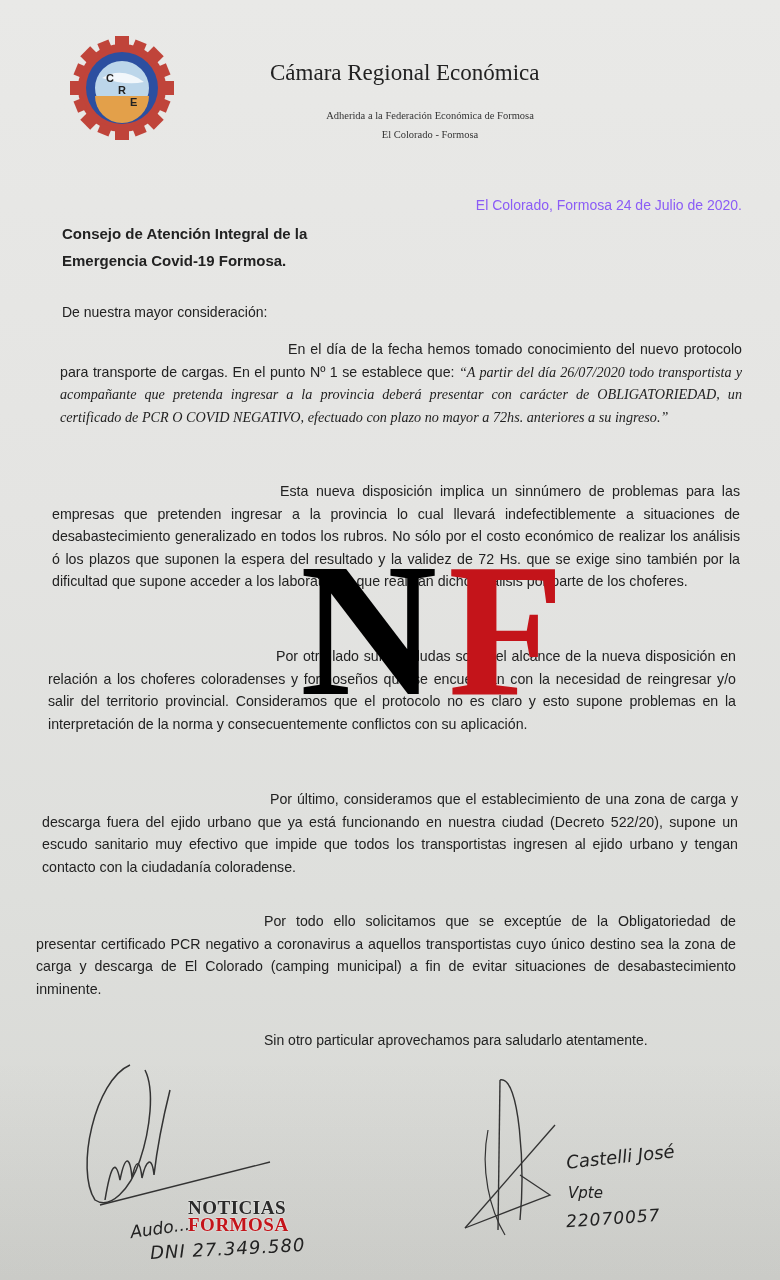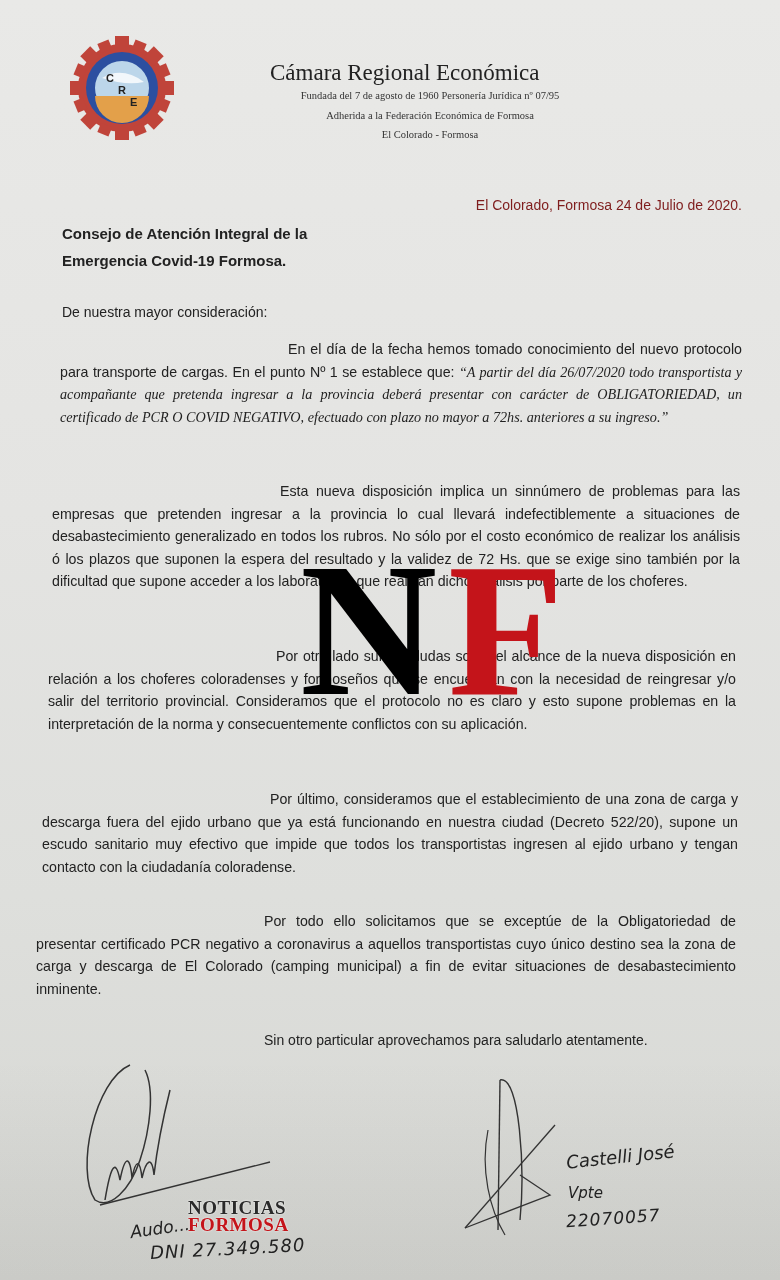--- a/index.html
+++ b/index.html
@@ -9,21 +9,21 @@
     font-family: "Liberation Sans", sans-serif; color:#1b1b1b;
   }
   .page { position:absolute; inset:0; }
   .shade { position:absolute; left:0; right:0; bottom:0; height:220px;
     background: linear-gradient(180deg, rgba(0,0,0,0) 0%, rgba(60,60,55,0.08) 100%); }
   .logo { position:absolute; left:68px; top:36px; width:108px; height:104px; }
   .hdr-title { position:absolute; left:270px; top:44px; width:320px;
     font-family:"Liberation Serif", serif; font-size:23px; color:#222;margin-top:16px; }
   .hdr-sub { position:absolute; left:240px; width:380px; text-align:center;
     font-family:"Liberation Serif", serif; font-size:10.5px; color:#333; }
-  .date { position:absolute; right:38px; top:197px; font-size:14px; color:#7f1d1d; }
+  .date { position:absolute; right:38px; top:197px; font-size:14px; color:#8b5cf6; }
   .addressee { position:absolute; left:62px; top:220px; font-size:15px; font-weight:bold; line-height:27px; color:#222; }
   .salutation { position:absolute; left:62px; top:304px; font-size:14px; color:#222;text-align:right; }
   .para { position:absolute; font-size:14.2px; line-height:22.5px; color:#222; text-align:justify; text-align-last:left; }
   .para .indent { display:inline-block; width:228px; }
   .closing { position:absolute; left:264px; top:1032px; font-size:14px; color:#222; }
   .wm-n { position:absolute; left:300px; top:540px; font-family:"Liberation Serif", serif; font-weight:bold; font-size:190px; line-height:180px; color:#000; }
   .wm-f { position:absolute; left:448px; top:540px; font-family:"Liberation Serif", serif; font-weight:bold; font-size:190px; line-height:180px; color:#c4141a; }
   .sig-text { position:absolute; font-family:"DejaVu Sans", sans-serif; font-style:italic; color:#222; }
   .news-logo { position:absolute; left:188px; top:1199px; font-family:"Liberation Serif", serif; font-weight:bold; line-height:17px; text-align:left; }
   .news-logo .l1 { color:#2a2a2a; font-size:19px; letter-spacing:0.5px; display:block; text-shadow:0 0 2px #fff; }
@@ -67,21 +67,20 @@
       <circle r="27" fill="#bcd6ea"></circle>
       <path d="M-27,8 A27,27 0 0,0 27,8 Z" fill="#e3a04a"></path>
       <path d="M-20,-10 Q0,-22 22,-6 Q4,-2 -20,-10Z" fill="#ffffff" opacity="0.8"></path>
       <text x="-16" y="-6" font-size="11" font-weight="bold" fill="#222" font-family="Liberation Sans, sans-serif">C</text>
       <text x="-4" y="6" font-size="11" font-weight="bold" fill="#222" font-family="Liberation Sans, sans-serif">R</text>
       <text x="8" y="18" font-size="11" font-weight="bold" fill="#222" font-family="Liberation Sans, sans-serif">E</text>
     </g>
   </svg>
 
   <div class="hdr-title">Cámara Regional Económica</div>
-  <div class="hdr-sub" style="top:90px">Fundada del 7 de agosto de 1960   Personería Jurídica nº 07/95</div>
   <div class="hdr-sub" style="top:129px">El Colorado - Formosa</div>
   <div class="hdr-sub" style="top:110px">Adherida a la Federación Económica de Formosa</div>
 
   <div class="date">El Colorado, Formosa 24 de Julio de 2020.</div>
 
   <div class="addressee">
     <div>Consejo de Atención Integral de la</div>
     <div>Emergencia Covid-19 Formosa.</div>
   </div>
 

